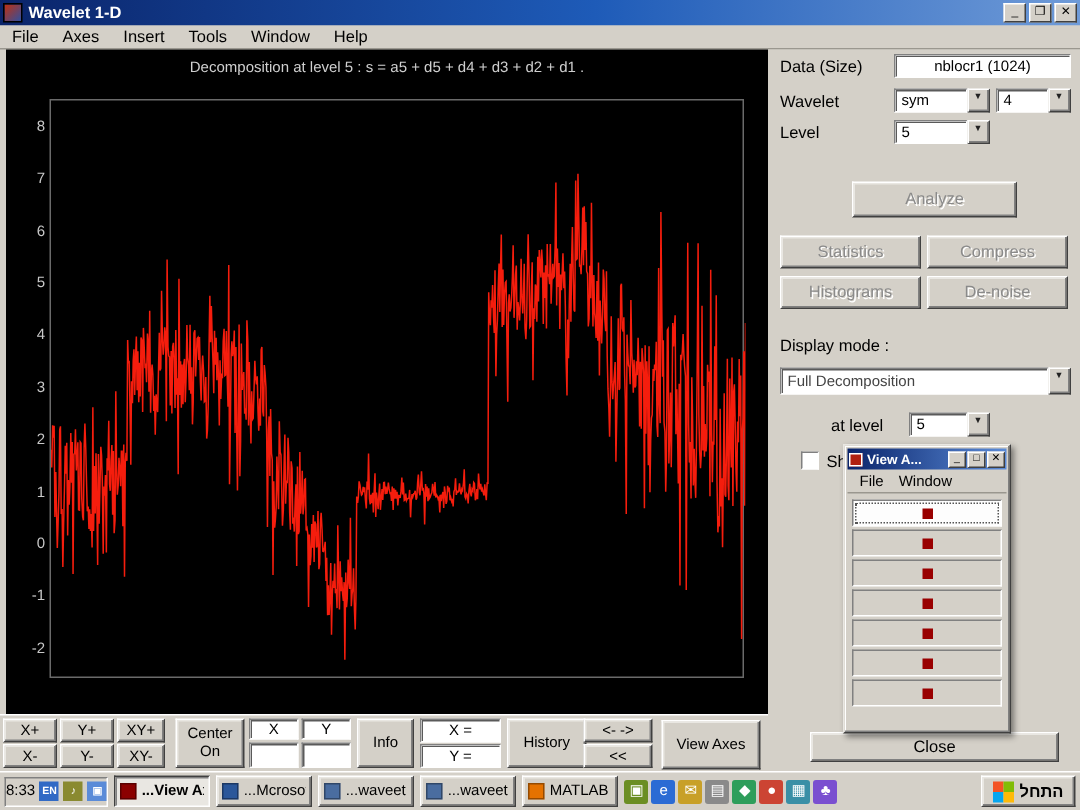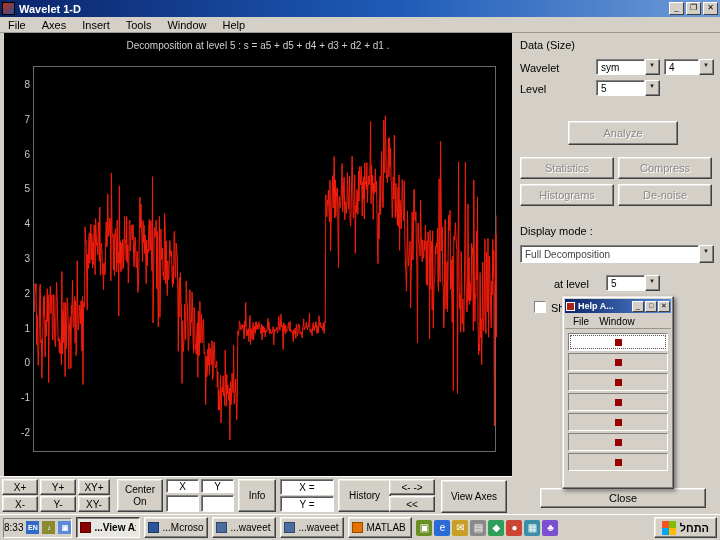--- a/index.html
+++ b/index.html
@@ -90,20 +90,21 @@
     </div>
   <div class="plotbox">
     <svg width="463" height="386" viewBox="0 0 463 386">
       <polyline fill="none" stroke-width="1" points="0.0,232.8 0.5,244.6 1.1,216.5 1.6,224.8 2.1,216.9 2.6,277.7 3.2,247.6 3.7,274.3 4.2,298.3 4.7,282.6 5.3,261.6 5.8,219.4 6.3,217.2 6.8,275.7 7.4,272.4 7.9,311.0 8.4,283.3 9.0,257.2 9.5,230.1 10.0,248.9 10.5,228.1 11.1,290.0 11.6,253.0 12.1,269.5 12.6,258.0 13.2,221.7 13.7,254.8 14.2,227.7 14.7,315.6 15.3,235.8 15.8,235.5 16.3,219.1 16.9,246.7 17.4,237.5 17.9,227.9 18.4,272.8 19.0,273.1 19.5,227.7 20.0,228.5 20.5,265.2 21.1,277.2 21.6,279.9 22.1,230.8 22.6,215.3 23.2,232.8 23.7,254.9 24.2,273.9 24.8,270.6 25.3,285.6 25.8,272.5 26.3,287.0 26.9,275.7 27.4,298.0 27.9,204.5 28.4,287.0 29.0,243.7 29.5,275.4 30.0,235.2 30.6,270.8 31.1,309.6 31.6,235.7 32.1,282.1 32.7,254.9 33.2,230.8 33.7,236.5 34.2,253.6 34.8,302.1 35.3,257.4 35.8,263.5 36.3,249.7 36.9,301.4 37.4,238.5 37.9,246.7 38.5,213.5 39.0,255.7 39.5,260.2 40.0,240.6 40.6,229.7 41.1,276.2 41.6,233.6 42.1,288.5 42.7,279.8 43.2,193.8 43.7,243.9 44.2,262.8 44.8,256.7 45.3,238.2 45.8,244.7 46.4,257.1 46.9,233.8 47.4,233.8 47.9,283.9 48.5,229.4 49.0,317.5 49.5,241.5 50.0,234.9 50.6,240.2 51.1,159.7 51.6,175.2 52.1,173.5 52.7,206.7 53.2,242.8 53.7,187.1 54.3,201.8 54.8,173.2 55.3,165.9 55.8,196.3 56.4,170.0 56.9,157.3 57.4,193.1 57.9,167.2 58.5,201.1 59.0,174.9 59.5,197.4 60.0,158.0 60.6,159.9 61.1,207.7 61.6,151.6 62.2,165.7 62.7,178.4 63.2,175.4 63.7,187.8 64.3,155.3 64.8,161.0 65.3,194.2 65.8,140.1 66.4,208.2 66.9,181.9 67.4,176.1 67.9,182.6 68.5,207.0 69.0,196.9 69.5,222.9 70.1,195.8 70.6,203.9 71.1,207.7 71.6,182.5 72.2,154.8 72.7,180.0 73.2,178.6 73.7,126.9 74.3,159.4 74.8,169.4 75.3,163.8 75.8,151.2 76.4,156.0 76.9,213.8 77.4,106.0 78.0,164.4 78.5,170.3 79.0,170.9 79.5,203.4 80.1,167.0 80.6,208.6 81.1,164.0 81.6,161.6 82.2,173.8 82.7,205.0 83.2,153.0 83.8,196.2 84.3,185.2 84.8,249.1 85.3,118.8 85.9,196.3 86.4,173.9 86.9,204.8 87.4,176.0 88.0,202.5 88.5,176.0 89.0,172.3 89.5,201.2 90.1,183.6 90.6,149.6 91.1,171.4 91.7,176.4 92.2,193.2 92.7,149.5 93.2,195.5 93.8,177.9 94.3,215.9 94.8,201.4 95.3,155.1 95.9,153.1 96.4,184.0 96.9,171.6 97.4,158.7 98.0,157.9 98.5,173.0 99.0,157.7 99.6,187.6 100.1,200.0 100.6,178.8 101.1,170.1 101.7,180.4 102.2,200.9 102.7,200.3 103.2,184.4 103.8,225.4 104.3,219.8 104.8,204.0 105.3,168.3 105.9,130.1 106.4,161.1 106.9,137.0 107.5,159.6 108.0,174.3 108.5,195.1 109.0,153.5 109.6,176.2 110.1,158.2 110.6,186.5 111.1,167.8 111.7,185.0 112.2,216.6 112.7,173.1 113.2,199.0 113.8,182.1 114.3,185.2 114.8,160.4 115.4,152.2 115.9,183.4 116.4,183.0 116.9,153.7 117.5,185.4 118.0,204.2 118.5,109.7 119.0,255.9 119.6,214.4 120.1,169.0 120.6,160.5 121.1,170.4 121.7,165.1 122.2,153.3 122.7,221.7 123.3,164.3 123.8,220.3 124.3,260.0 124.8,215.7 125.4,149.3 125.9,250.5 126.4,227.5 126.9,162.0 127.5,192.9 128.0,185.5 128.5,181.0 129.1,208.8 129.6,205.2 130.1,212.8 130.6,146.5 131.2,160.0 131.7,216.6 132.2,174.3 132.7,204.2 133.3,228.6 133.8,193.9 134.3,212.7 134.8,211.8 135.4,191.1 135.9,173.5 136.4,184.7 137.0,189.3 137.5,183.9 138.0,207.2 138.5,220.1 139.1,198.6 139.6,216.8 140.1,166.2 140.6,164.3 141.2,207.5 141.7,210.6 142.2,176.3 142.7,181.4 143.3,191.2 143.8,224.4 144.3,284.3 144.9,220.0 145.4,210.6 145.9,250.4 146.4,205.7 147.0,235.2 147.5,239.6 148.0,316.4 148.5,253.9 149.1,284.8 149.6,279.5 150.1,271.3 150.6,237.4 151.2,257.1 151.7,272.5 152.2,213.9 152.8,234.5 153.3,236.3 153.8,258.5 154.3,283.5 154.9,273.1 155.4,242.0 155.9,222.7 156.4,268.8 157.0,253.4 157.5,255.1 158.0,224.9 158.5,234.7 159.1,274.6 159.6,286.2 160.1,240.5 160.7,245.2 161.2,282.1 161.7,278.1 162.2,287.4 162.8,266.2 163.3,255.9 163.8,310.4 164.3,244.0 164.9,289.0 165.4,287.2 165.9,234.3 166.4,275.5 167.0,266.4 167.5,246.8 168.0,275.9 168.6,269.8 169.1,252.7 169.6,252.3 170.1,286.7 170.7,285.2 171.2,289.1 171.7,337.6 172.2,289.4 172.8,309.8 173.3,303.8 173.8,282.3 174.3,298.2 174.9,276.4 175.4,307.6 175.9,280.6 176.5,282.5 177.0,298.0 177.5,296.9 178.0,273.6 178.6,312.5 179.1,309.1 179.6,281.5 180.1,274.9 180.7,286.0 181.2,300.5 181.7,300.7 182.3,297.8 182.8,294.2 183.3,320.3 183.8,304.8 184.4,343.2 184.9,323.2 185.4,343.0 185.9,332.5 186.5,308.3 187.0,356.1 187.5,330.1 188.0,320.2 188.6,325.0 189.1,308.7 189.6,328.5 190.2,325.7 190.7,338.4 191.2,283.1 191.7,315.0 192.3,339.3 192.8,307.2 193.3,327.1 193.8,317.8 194.4,328.8 194.9,333.6 195.4,321.1 195.9,372.9 196.5,314.7 197.0,337.8 197.5,332.0 198.1,306.1 198.6,319.9 199.1,325.6 199.6,278.2 200.2,337.2 200.7,329.1 201.2,325.9 201.7,311.9 202.3,339.9 202.8,352.6 203.3,331.3 203.8,264.0 204.4,268.3 204.9,264.5 205.4,253.9 206.0,256.5 206.5,260.4 207.0,263.1 207.5,262.5 208.1,257.5 208.6,261.1 209.1,257.8 209.6,266.1 210.2,272.0 210.7,254.0 211.2,259.5 211.7,235.4 212.3,265.3 212.8,269.2 213.3,262.8 213.9,268.4 214.4,261.5 214.9,274.7 215.4,261.5 216.0,248.5 216.5,277.6 217.0,261.3 217.5,266.5 218.1,272.5 218.6,262.4 219.1,255.4 219.6,272.9 220.2,264.6 220.7,259.1 221.2,266.3 221.8,254.7 222.3,254.6 222.8,262.5 223.3,257.4 223.9,262.3 224.4,259.4 224.9,254.7 225.4,258.6 226.0,261.9 226.5,261.6 227.0,266.9 227.5,257.3 228.1,273.0 228.6,258.6 229.1,265.4 229.7,259.5 230.2,265.4 230.7,260.9 231.2,270.0 231.8,263.4 232.3,263.6 232.8,265.0 233.3,260.6 233.9,251.3 234.4,262.7 234.9,254.7 235.5,266.7 236.0,266.3 236.5,262.0 237.0,266.8 237.6,265.5 238.1,265.4 238.6,265.1 239.1,259.6 239.7,277.9 240.2,266.8 240.7,262.4 241.2,264.3 241.8,262.2 242.3,262.2 242.8,260.2 243.4,266.1 243.9,264.8 244.4,254.9 244.9,249.3 245.5,261.3 246.0,263.2 246.5,256.0 247.0,247.2 247.6,260.1 248.1,258.3 248.6,261.9 249.1,282.7 249.7,255.7 250.2,264.2 250.7,257.3 251.3,267.2 251.8,258.6 252.3,265.3 252.8,264.5 253.4,262.5 253.9,261.5 254.4,255.6 254.9,258.5 255.5,263.5 256.0,254.4 256.5,264.7 257.0,262.8 257.6,263.8 258.1,265.8 258.6,264.8 259.2,274.6 259.7,262.8 260.2,267.1 260.7,263.5 261.3,261.0 261.8,271.6 262.3,257.3 262.8,261.1 263.4,268.9 263.9,267.1 264.4,256.9 264.9,259.7 265.5,258.1 266.0,266.5 266.5,264.7 267.1,267.2 267.6,265.5 268.1,270.7 268.6,260.9 269.2,259.1 269.7,251.8 270.2,262.9 270.7,260.4 271.3,261.1 271.8,260.6 272.3,255.2 272.8,259.9 273.4,262.6 273.9,259.0 274.4,260.0 275.0,254.9 275.5,245.9 276.0,264.2 276.5,265.4 277.1,262.1 277.6,263.2 278.1,268.6 278.6,260.5 279.2,255.5 279.7,261.8 280.2,263.9 280.7,259.0 281.3,260.3 281.8,254.6 282.3,255.3 282.9,266.5 283.4,265.2 283.9,259.1 284.4,265.8 285.0,248.7 285.5,255.5 286.0,259.3 286.5,255.5 287.1,260.7 287.6,259.0 288.1,261.2 288.7,263.3 289.2,255.8 289.7,262.1 290.2,266.5 290.8,254.5 291.3,255.7 291.8,127.8 292.3,142.9 292.9,149.8 293.4,133.2 293.9,138.1 294.4,123.0 295.0,144.5 295.5,154.9 296.0,113.1 296.6,183.8 297.1,156.2 297.6,146.5 298.1,126.4 298.7,108.7 299.2,141.0 299.7,111.0 300.2,89.4 300.8,151.0 301.3,112.6 301.8,149.6 302.3,129.9 302.9,121.4 303.4,120.7 303.9,155.1 304.5,200.8 305.0,135.1 305.5,129.2 306.0,140.7 306.6,138.3 307.1,130.2 307.6,117.5 308.1,96.5 308.7,144.9 309.2,132.9 309.7,115.9 310.2,110.0 310.8,152.8 311.3,134.4 311.8,138.7 312.4,146.6 312.9,134.5 313.4,105.5 313.9,129.6 314.5,141.9 315.0,129.3 315.5,108.9 316.0,151.6 316.6,159.2 317.1,146.3 317.6,113.7 318.1,89.2 318.7,115.4 319.2,151.1 319.7,150.3 320.3,123.4 320.8,107.9 321.3,186.5 321.8,138.5 322.4,145.6 322.9,122.7 323.4,124.4 323.9,147.5 324.5,104.1 325.0,134.0 325.5,99.7 326.0,107.4 326.6,118.0 327.1,99.4 327.6,107.5 328.2,149.0 328.7,114.7 329.2,131.6 329.7,109.8 330.3,152.0 330.8,95.6 331.3,117.3 331.8,115.7 332.4,122.5 332.9,95.7 333.4,135.5 333.9,121.2 334.5,108.8 335.0,117.9 335.5,117.1 336.1,96.8 336.6,54.6 337.1,136.7 337.6,98.7 338.2,124.4 338.7,108.3 339.2,152.3 339.7,116.0 340.3,126.4 340.8,114.2 341.3,101.8 341.9,125.1 342.4,114.0 342.9,137.7 343.4,173.1 344.0,196.6 344.5,146.0 345.0,171.9 345.5,136.7 346.1,108.9 346.6,147.5 347.1,106.4 347.6,84.3 348.2,118.9 348.7,139.7 349.2,140.7 349.8,53.3 350.3,106.0 350.8,105.5 351.3,48.8 351.9,80.1 352.4,110.8 352.9,109.5 353.4,115.8 354.0,97.1 354.5,71.3 355.0,109.8 355.5,70.5 356.1,99.7 356.6,81.0 357.1,113.8 357.7,115.5 358.2,150.6 358.7,145.5 359.2,110.1 359.8,131.9 360.3,68.2 360.8,115.9 361.3,150.6 361.9,116.4 362.4,141.5 362.9,146.5 363.4,158.3 364.0,120.4 364.5,160.1 365.0,108.0 365.6,183.4 366.1,133.4 366.6,147.1 367.1,162.0 367.7,143.0 368.2,112.7 368.7,118.8 369.2,145.6 369.8,153.8 370.3,113.8 370.8,170.0 371.3,192.1 371.9,204.8 372.4,224.2 372.9,197.6 373.5,143.8 374.0,187.6 374.5,199.2 375.0,190.0 375.6,182.7 376.1,174.4 376.6,240.8 377.1,214.0 377.7,181.4 378.2,145.1 378.7,192.9 379.2,191.7 379.8,123.6 380.3,122.2 380.8,152.0 381.4,154.1 381.9,144.5 382.4,182.5 382.9,199.9 383.5,275.7 384.0,156.1 384.5,168.4 385.0,176.6 385.6,177.7 386.1,189.1 386.6,133.0 387.2,168.4 387.7,178.4 388.2,194.9 388.7,172.8 389.3,191.4 389.8,190.0 390.3,173.8 390.8,183.2 391.4,158.2 391.9,177.1 392.4,217.4 392.9,174.1 393.5,218.8 394.0,165.1 394.5,172.1 395.1,182.3 395.6,271.8 396.1,163.2 396.6,222.1 397.2,173.8 397.7,188.8 398.2,243.2 398.7,163.8 399.3,261.2 399.8,226.5 400.3,211.7 400.8,209.6 401.4,179.0 401.9,187.0 402.4,176.1 403.0,179.7 403.5,160.9 404.0,216.9 404.5,224.3 405.1,111.7 405.6,202.2 406.1,215.1 406.6,74.3 407.2,139.7 407.7,184.1 408.2,159.9 408.7,214.7 409.3,221.0 409.8,260.8 410.3,239.3 410.9,153.2 411.4,152.3 411.9,242.0 412.4,224.1 413.0,194.7 413.5,244.5 414.0,203.0 414.5,148.4 415.1,163.9 415.6,151.2 416.1,143.2 416.6,222.5 417.2,192.5 417.7,221.6 418.2,255.3 418.8,188.9 419.3,323.4 419.8,169.5 420.3,173.2 420.9,167.0 421.4,155.7 421.9,169.1 422.4,177.2 423.0,183.8 423.5,326.4 424.0,203.9 424.5,94.9 425.1,216.0 425.6,241.4 426.1,227.6 426.7,265.3 427.2,184.5 427.7,211.2 428.2,256.6 428.8,232.1 429.3,254.8 429.8,264.9 430.3,229.4 430.9,166.6 431.4,95.1 431.9,209.5 432.4,232.8 433.0,245.1 433.5,236.4 434.0,136.9 434.6,233.4 435.1,190.4 435.6,237.5 436.1,215.6 436.7,234.0 437.2,225.2 437.7,176.2 438.2,187.7 438.8,180.6 439.3,263.8 439.8,112.9 440.4,220.0 440.9,254.5 441.4,227.4 441.9,229.5 442.5,163.9 443.0,213.0 443.5,129.9 444.0,254.3 444.6,287.9 445.1,277.0 445.6,284.0 446.1,205.5 446.7,270.7 447.2,251.9 447.7,297.8 448.3,242.0 448.8,195.1 449.3,262.6 449.8,264.1 450.4,229.0 450.9,172.2 451.4,256.7 451.9,266.5 452.5,185.3 453.0,224.8 453.5,244.7 454.0,171.4 454.6,270.3 455.1,194.4 455.6,189.2 456.2,219.9 456.7,247.6 457.2,260.8 457.7,214.0 458.3,227.9 458.8,172.3 459.3,210.5 459.8,183.4 460.4,359.0 460.9,219.3 461.4,211.7 461.9,167.2 462.5,270.1 463.0,148.4" stroke="#f51d0d"></polyline>
     </svg>
   </div>
 </div>
 
 <div class="panel">
   <span class="pl" style="left:8px;top:6px;">Data  (Size)</span>
+  <div class="field" style="left:84px;top:3px;width:118px;height:16px;">nblocr1  (1024)</div>
 
   <span class="pl" style="left:8px;top:29px;">Wavelet</span>
   <div class="combo" style="left:84px;top:26px;width:64px;height:16px;">
     <span class="combo-value">sym</span>
     <span class="combo-arrow"></span>
   </div>
   <div class="combo" style="left:152px;top:26px;width:50px;height:16px;">
     <span class="combo-value">4</span>
     <span class="combo-arrow"></span>
   </div>
@@ -134,21 +135,21 @@
 
   <span class="checkbox" style="left:22px;top:268px;"></span>
   <span class="pl" style="left:39px;top:269px;">Sho</span>
 
   <div class="pbtn" style="left:28px;top:455px;width:166px;height:20px;">Close</div>
 </div>
 
 <div class="popup">
   <div class="popup-title">
     <span class="popup-ico"></span>
-    <span class="popup-title-text">Help A...</span>
+    <span class="popup-title-text">View A...</span>
     <span class="popup-btn">_</span>
     <span class="popup-btn">□</span>
     <span class="popup-btn">✕</span>
   </div>
   <div class="popup-menu">
       <span class="menu-item">File</span>
       <span class="menu-item">Window</span>
     </div>
   <div class="va-list">
       <div class="va-row selected">

